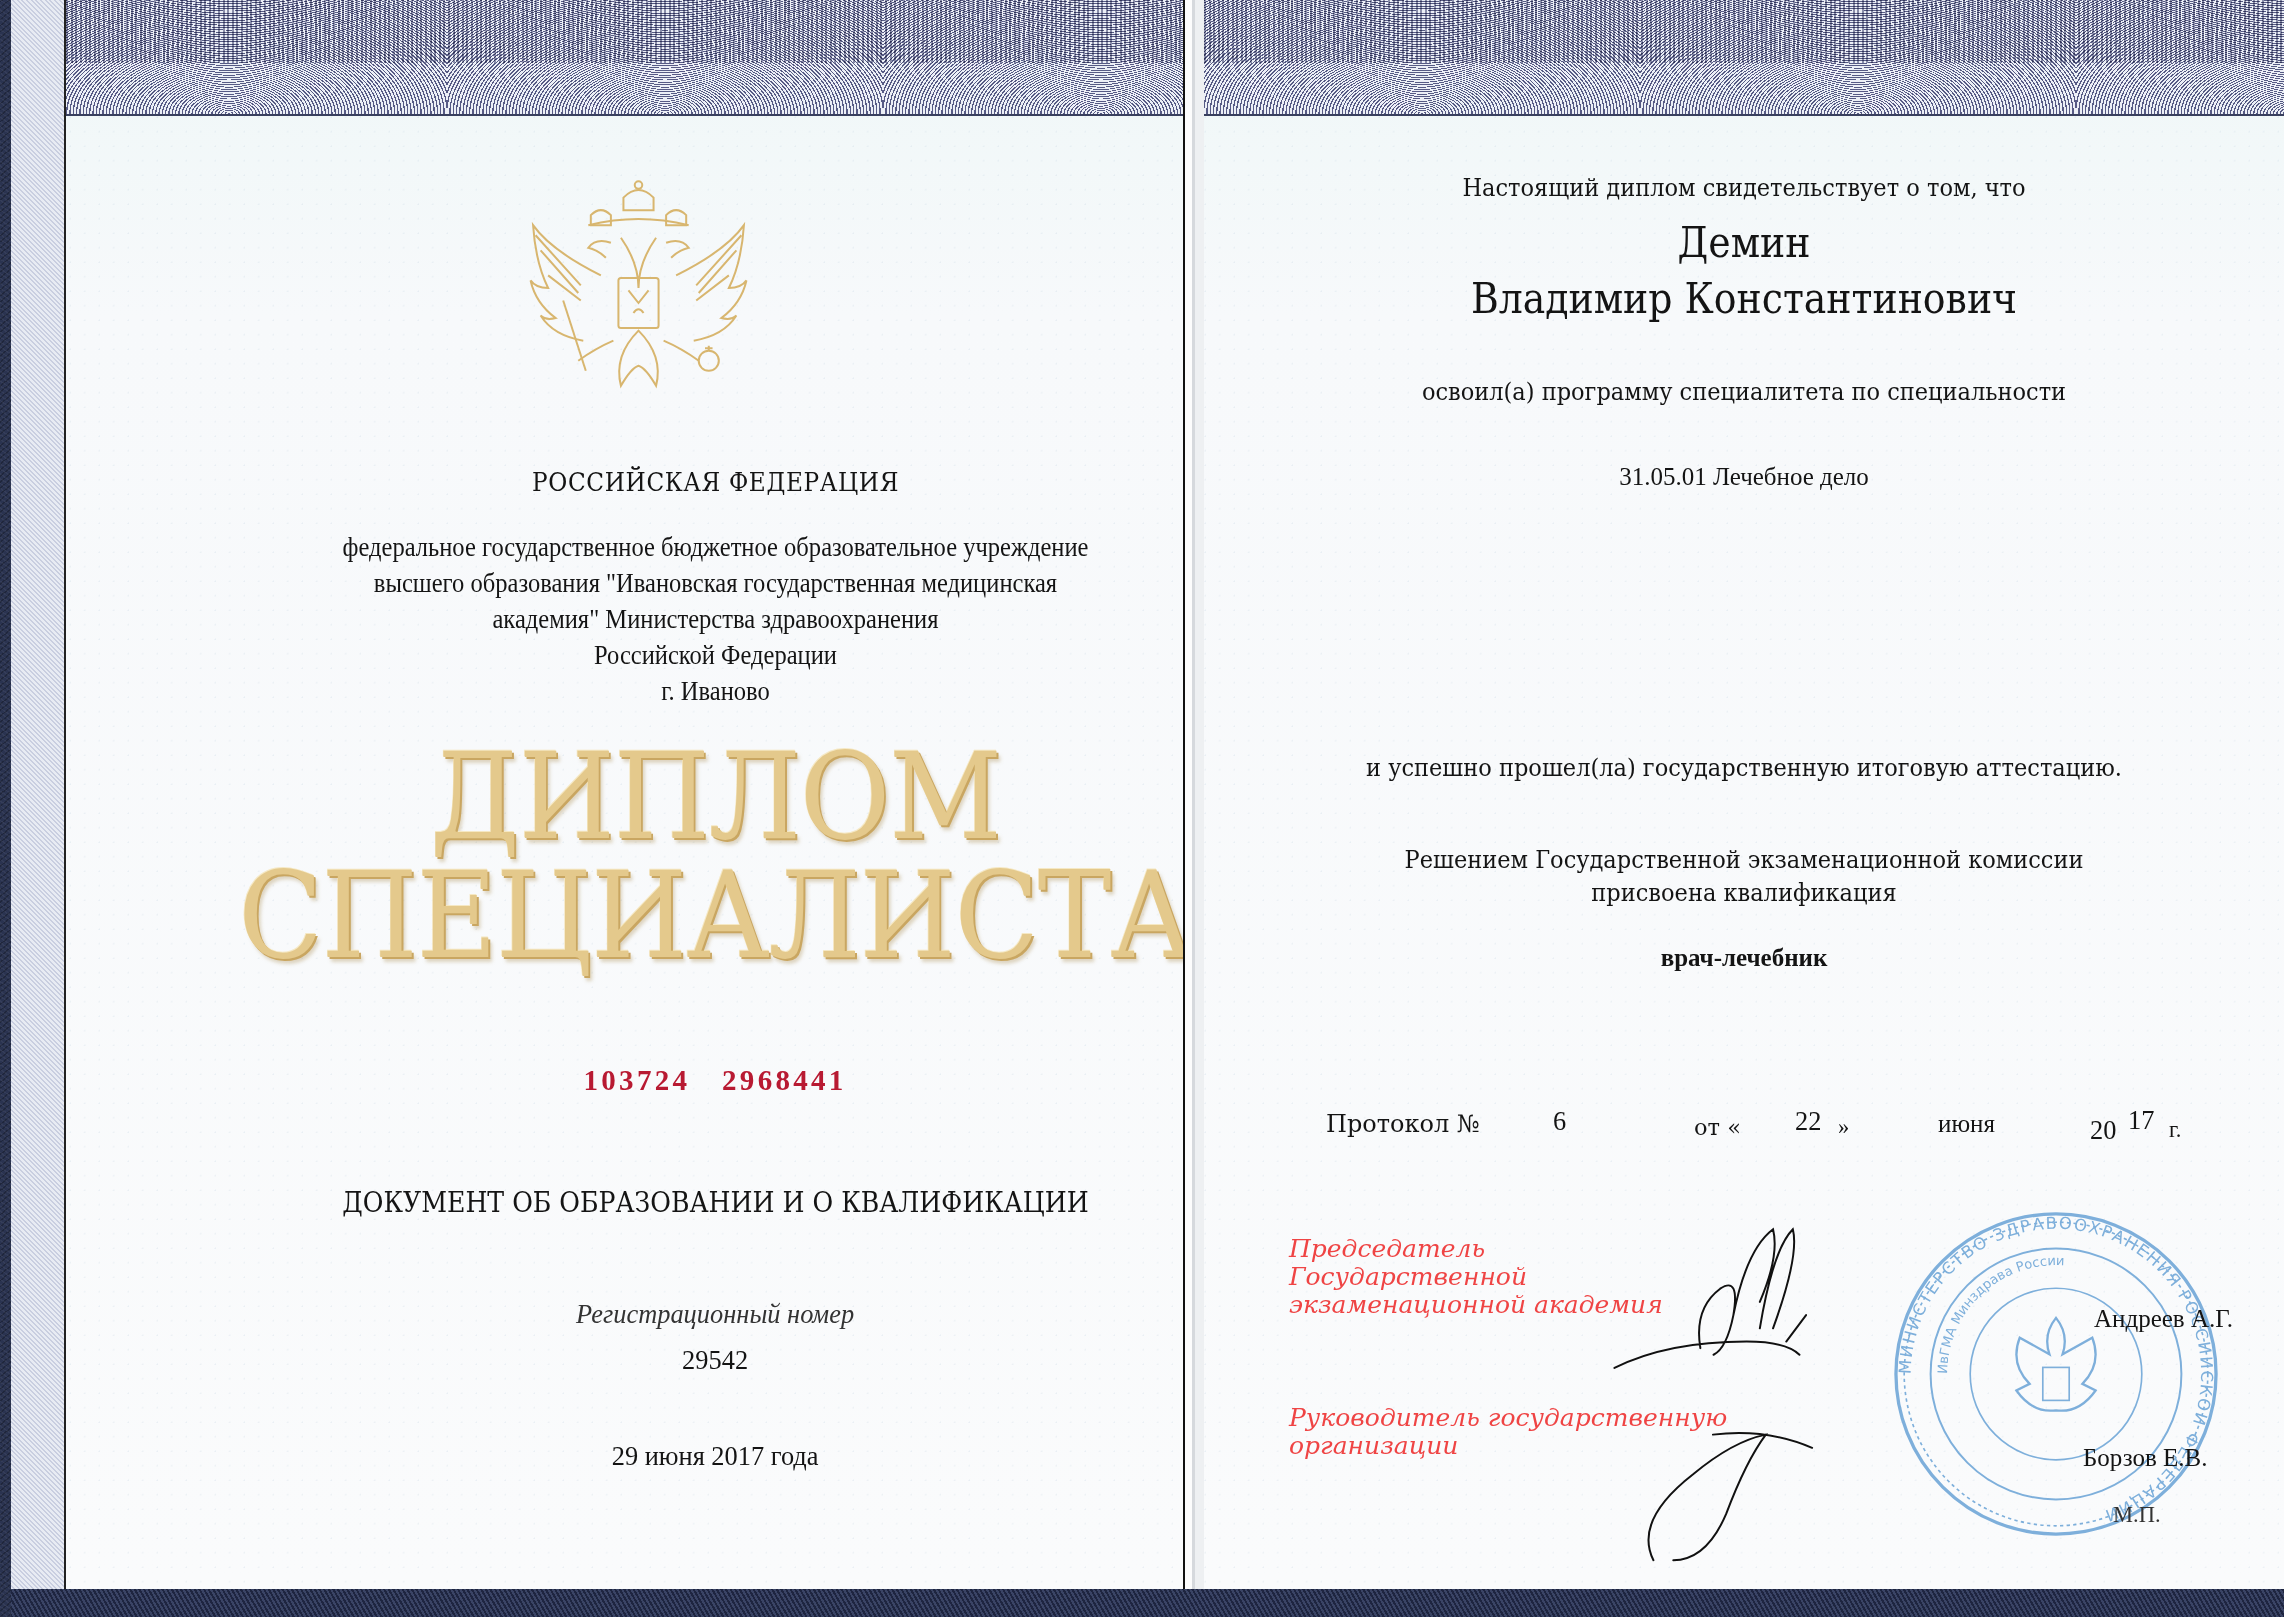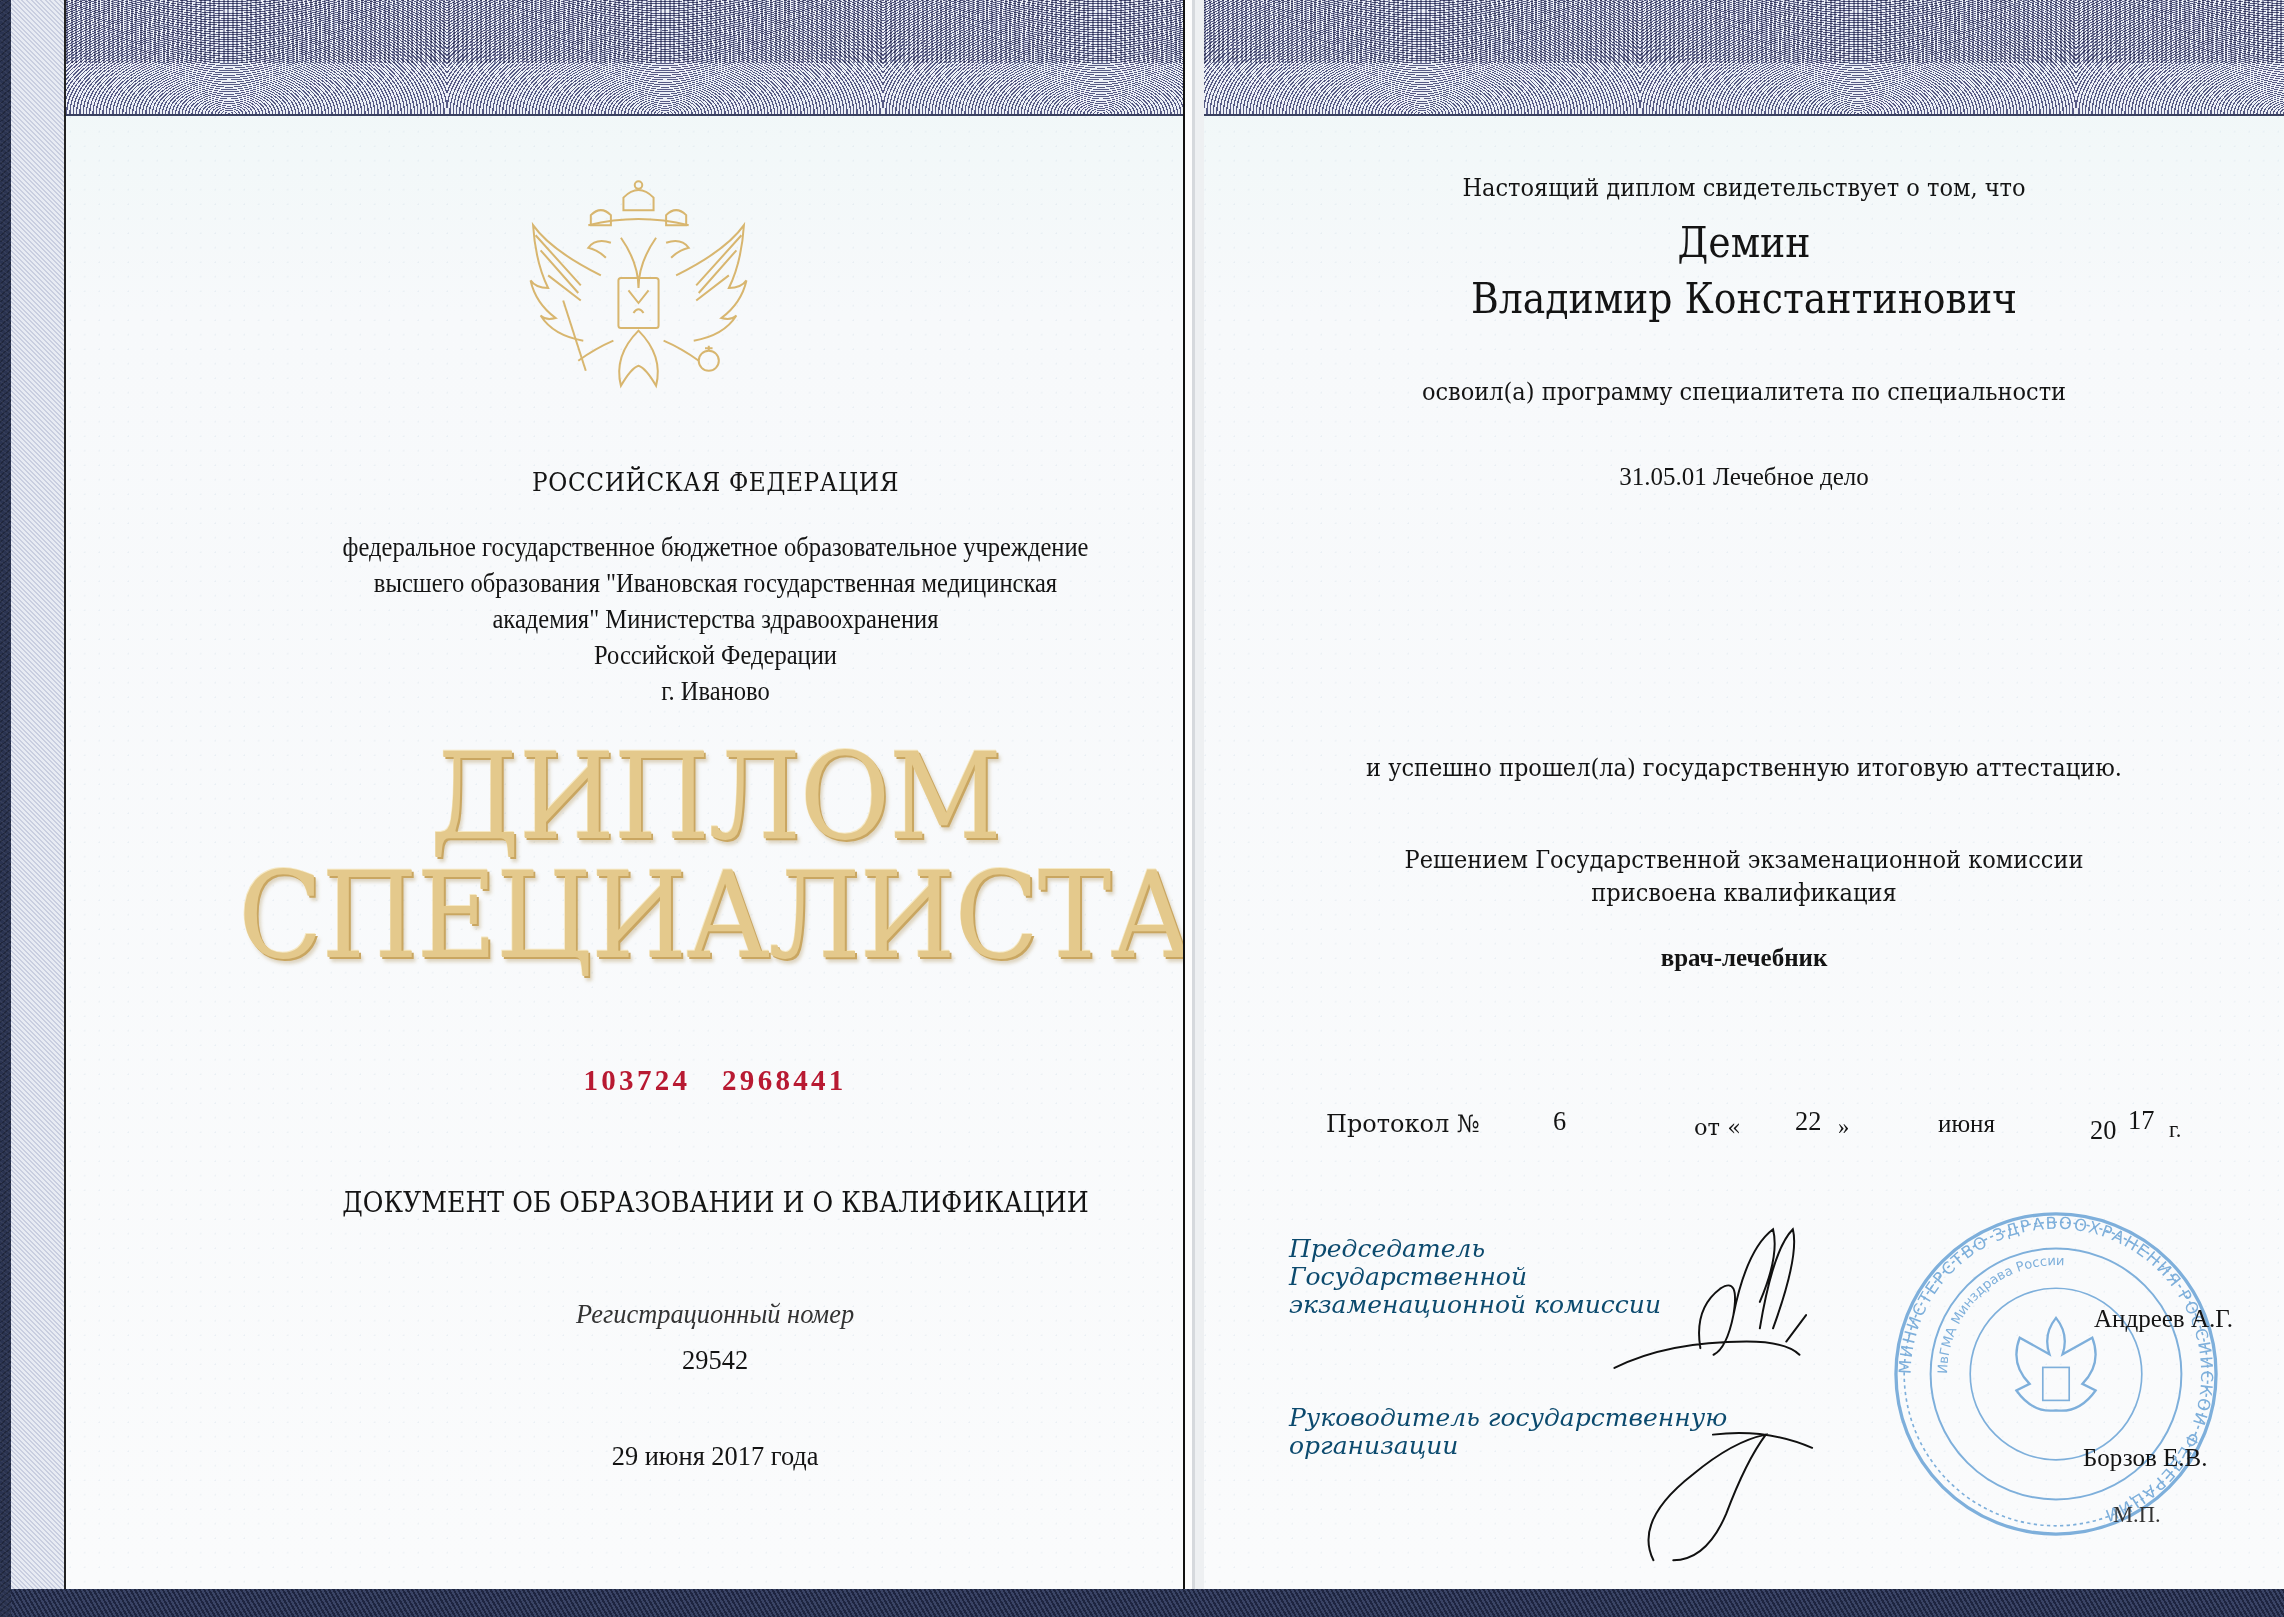--- a/index.html
+++ b/index.html
@@ -95,21 +95,21 @@
     .p-label { left: 122px; font-family: "DejaVu Serif", serif; font-size: 24px; }
     .p-num { left: 349px; top: -4px; font-size: 26.4px; }
     .p-ot { left: 490px; top: 4px; font-family: "DejaVu Serif", serif; font-size: 22.5px; }
     .p-day { left: 591px; top: -4px; font-size: 26.4px; }
     .p-close { left: 634px; top: 4px; font-size: 22.5px; }
     .p-month { left: 734px; font-size: 25px; }
     .p-cent { left: 886px; top: 5.3px; font-size: 26.4px; }
     .p-year { left: 924px; top: -5.3px; font-size: 26.4px; }
     .p-g { left: 965px; top: 6.6px; font-size: 22.5px; }
 
-    .sig-label { position: absolute; font-style: italic; font-size: 25px; line-height: 28px; color: #0c4a6e; font-family: "DejaVu Serif", serif; }
+    .sig-label { position: absolute; font-style: italic; font-size: 25px; line-height: 28px; color: #ef4444; font-family: "DejaVu Serif", serif; }
     .sig-chair { left: 85px; top: 1235px; }
     .sig-head { left: 85px; top: 1404px; }
     .sig-name { position: absolute; font-size: 25px; }
     .name-chair { left: 859px; top: 1305px; margin-left: 31px; }
     .name-head { left: 879px; top: 1444px; }
     .mp { position: absolute; left: 909px; top: 1502px; font-size: 22.5px; color: #333; }
 
     .stamp {
       position: absolute; left: 687px; top: 1209px; width: 330px; height: 330px;
       opacity: 0.72;
@@ -212,21 +212,21 @@
     <span class="p-close">»</span>
     <span class="p-month">июня</span>
     <span class="p-cent">20</span>
     <span class="p-year">17</span>
     <span class="p-g">г.</span>
   </div>
 
   <div class="sig-label sig-chair">
     <div>Председатель</div>
     <div>Государственной</div>
-    <div>экзаменационной комиссии</div>
+    <div>экзаменационной академия</div>
   </div>
   <div class="sig-label sig-head">
     <div>Руководитель государственную</div>
     <div>организации</div>
   </div>
 
   <svg class="stamp" viewBox="0 0 200 200">
     <defs>
       <path id="outerArc" d="M100,100 m-88,0 a88,88 0 1,1 176,0 a88,88 0 1,1 -176,0"></path>
       <path id="innerArc" d="M100,100 m-66,0 a66,66 0 1,1 132,0 a66,66 0 1,1 -132,0"></path>

